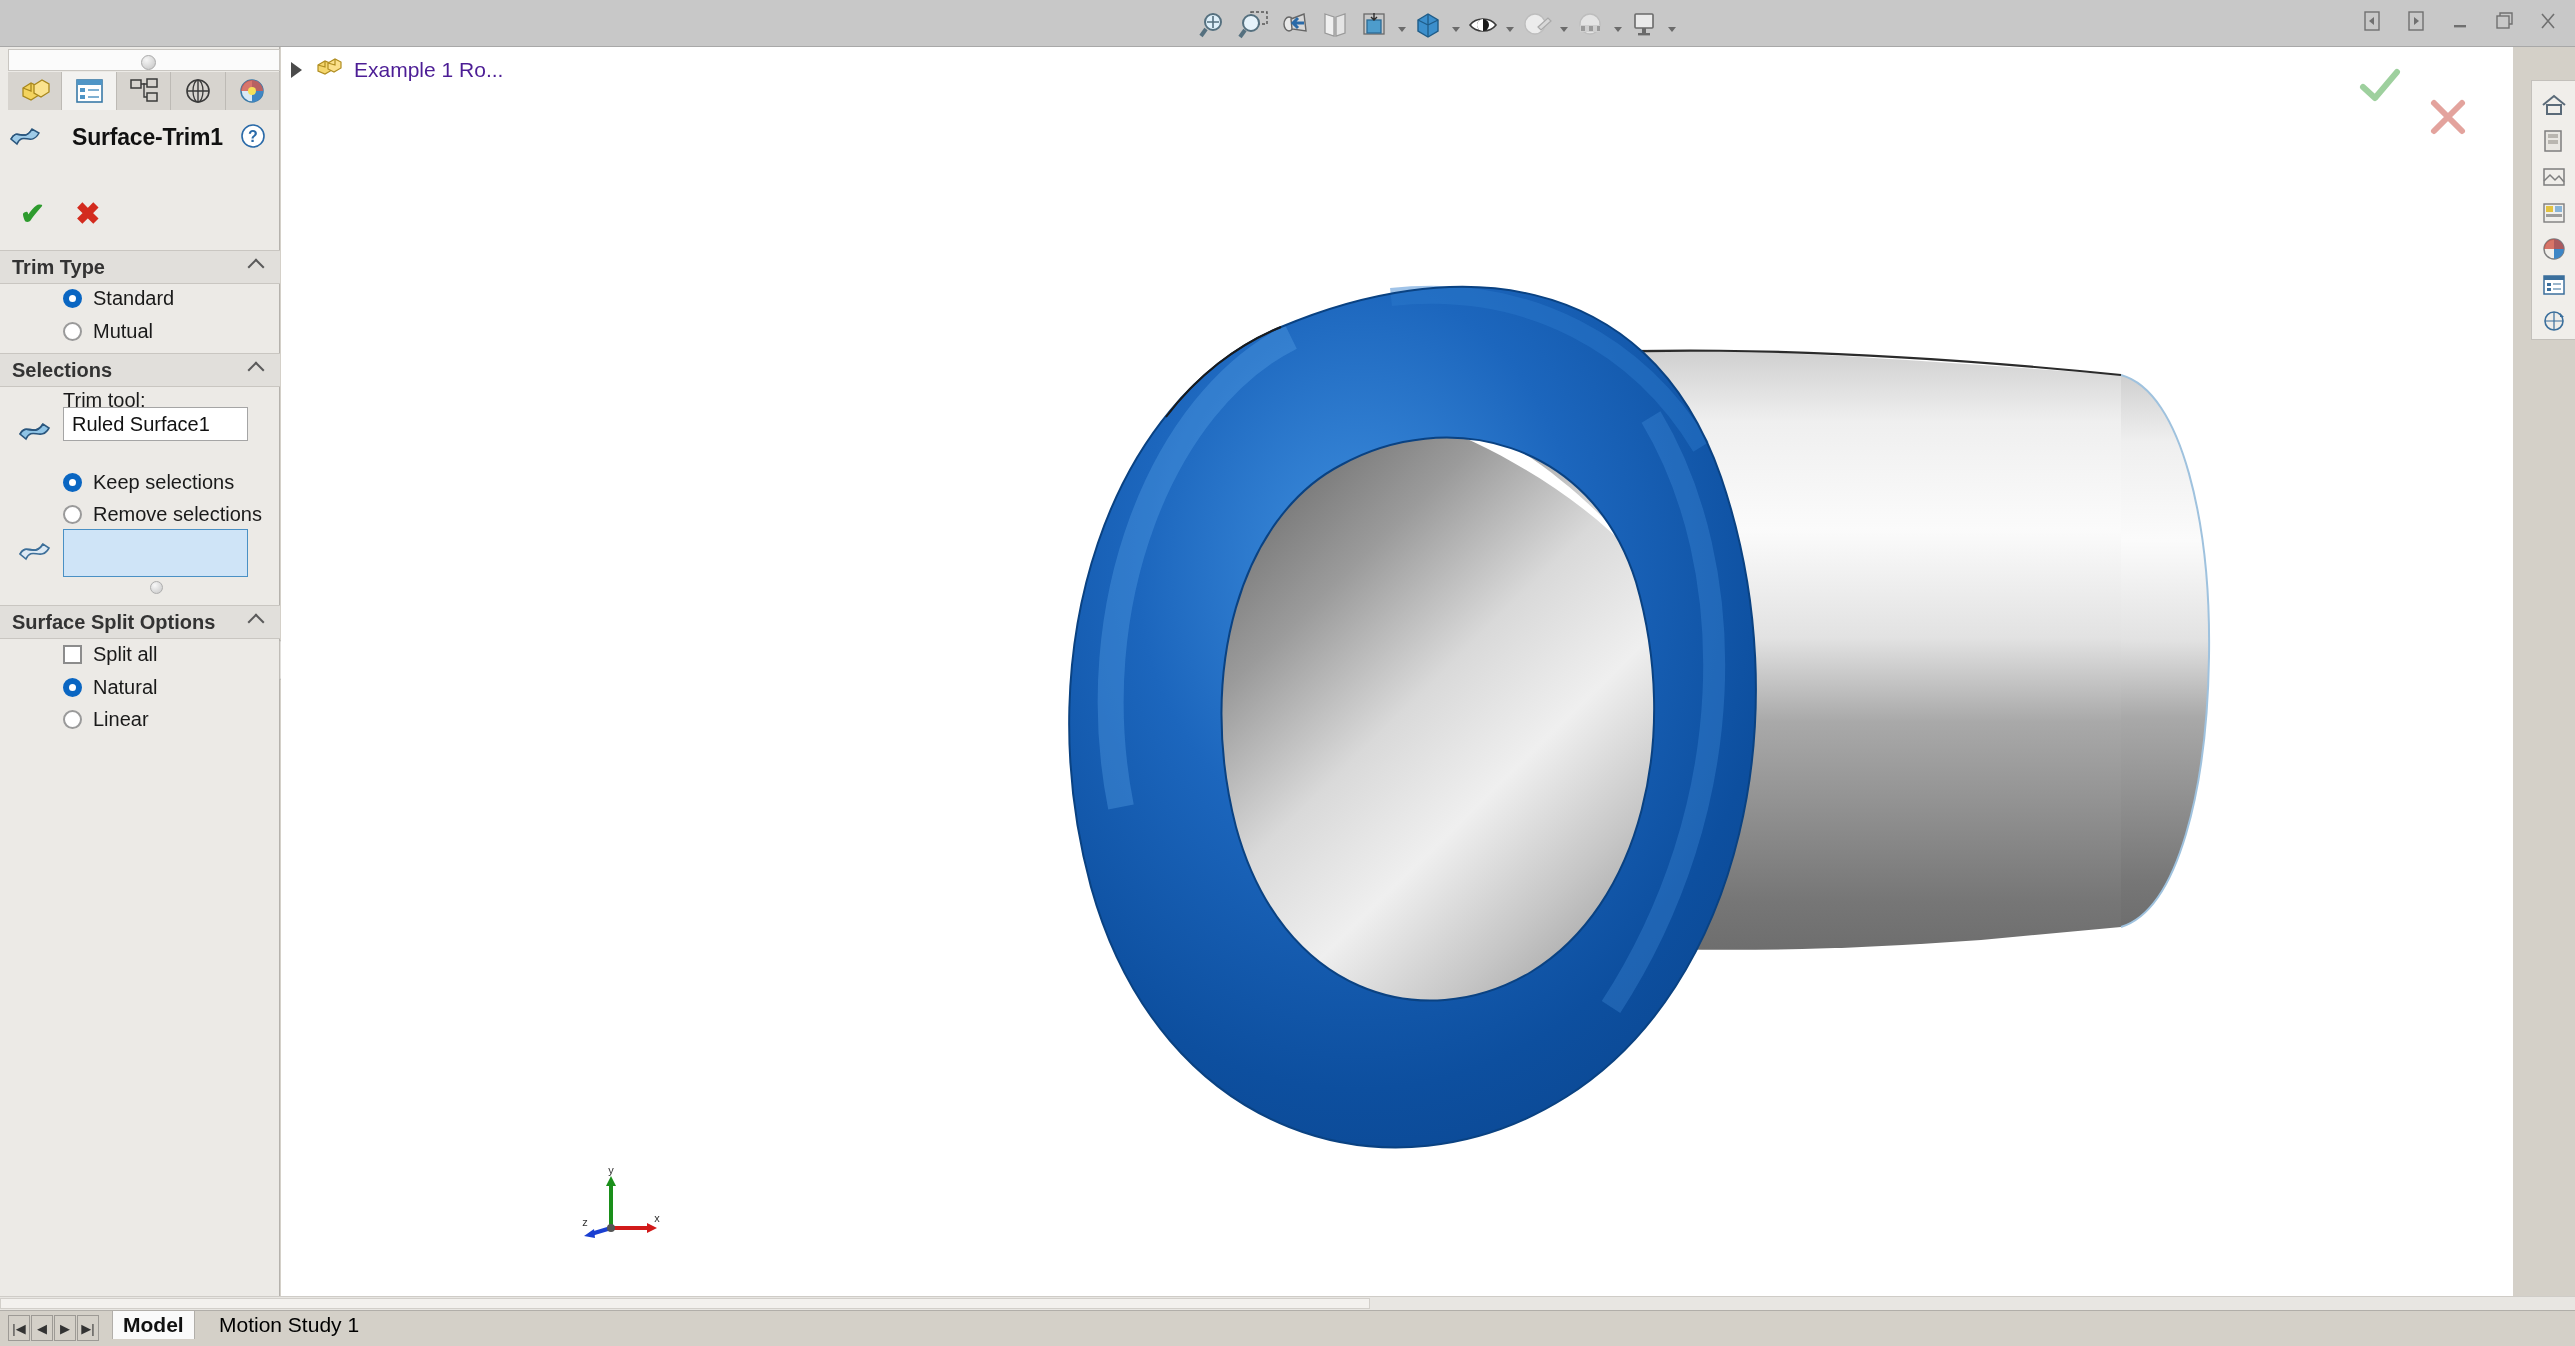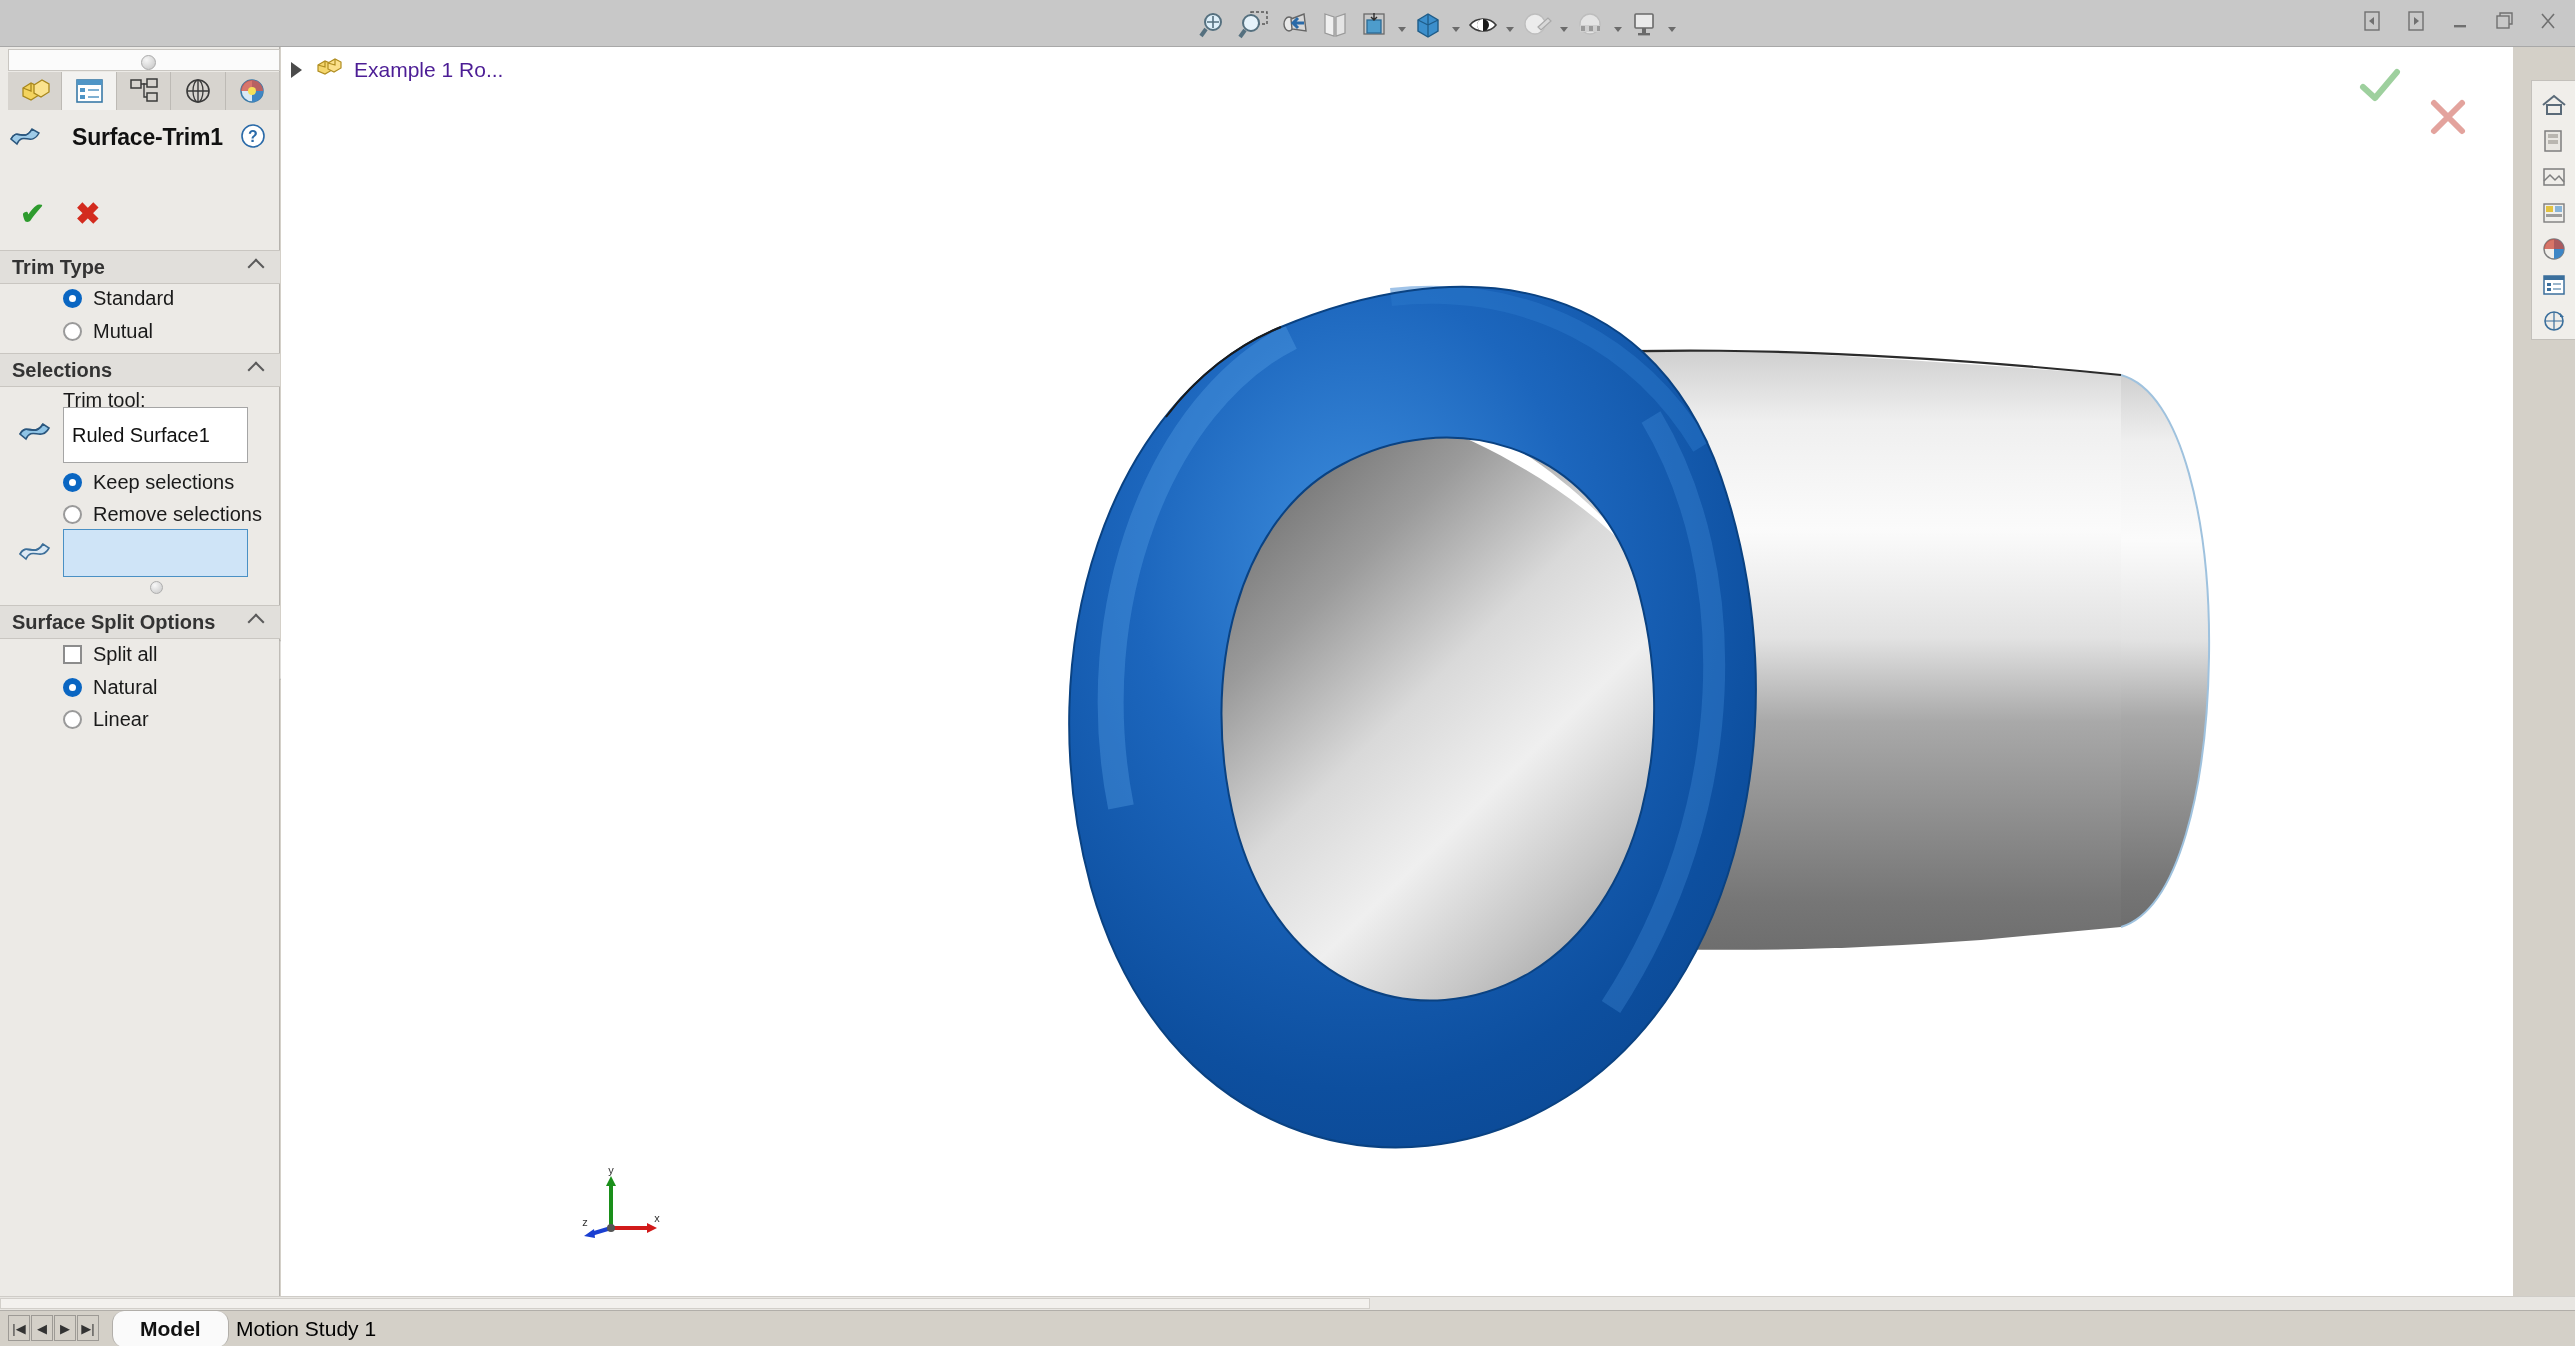--- a/index.html
+++ b/index.html
@@ -128,21 +128,21 @@
   .rdock-btn { width:38px;height:38px;display:flex;align-items:center;justify-content:center; }
 
   
   .bottom-bar {
     position:absolute; left:0; bottom:0; width:2575px; height:36px;
     background:#d4d0c8; border-top:1px solid #b1aea9;
   }
   .nav-btns { position:absolute; left:8px; top:4px; display:flex; gap:1px; }
   .nav-btn { width:22px;height:26px;background:#d4d0c8;border:1px solid #9d9a95;
              display:flex;align-items:center;justify-content:center;font-size:13px;color:#333;}
-  .btab { position:absolute; top:0px; height:36px; display:flex;align-items:center;padding:0 27px;font-size:21px;border-radius:12px; }
+  .btab { position:absolute; top:0px; height:28px; display:flex;align-items:center;padding:0 10px;font-size:21px; }
   .btab.active { background:#fafafa; font-weight:bold; color:#111; border-left:1px solid #b1aea9; border-right:1px solid #b1aea9;}
   .scroll-strip { position:absolute; left:0; bottom:36px; width:2575px; height:14px; background:#e8e6e2; border-top:1px solid #cfccc7;}
   .scroll-thumb { position:absolute; left:0px; top:1px; width:1370px; height:11px; background:#f3f1ee; border:1px solid #d2cfca;}
 </style>
 </head>
 <body>
 
 <div id="app">
 
   <div class="ribbon-bar">
@@ -344,21 +344,21 @@
     </div>
 
     <div class="field-label" style="left:63px; top:342px;">Trim tool:</div>
 
     <span class="sel-icon" style="left:16px; top:368px;">
       <svg width="36" height="30" viewBox="0 0 36 30">
         <path d="M4 19 C10 7, 18 23, 27 9 L33 13 C25 27, 16 11, 10 24 Z" fill="#8fc4e6" stroke="#2a567d" stroke-width="1.6"></path>
         <path d="M4 19 C10 7, 18 23, 27 9" fill="none" stroke="#2a567d" stroke-width="1.6"></path>
       </svg>
     </span>
-    <div class="sel-input" style="left:63px; top:360px; width:185px; height:56px;">Ruled Surface1</div>
+    <div class="sel-input" style="left:63px; top:360px; width:185px; height:34px;">Ruled Surface1</div>
 
     <div class="radio-row" style="left:63px; top:424px;">
       <span class="radio on"></span>
       <span class="txt">Keep selections</span>
     </div>
     <div class="radio-row" style="left:63px; top:456px;">
       <span class="radio"></span>
       <span class="txt">Remove selections</span>
     </div>
 

